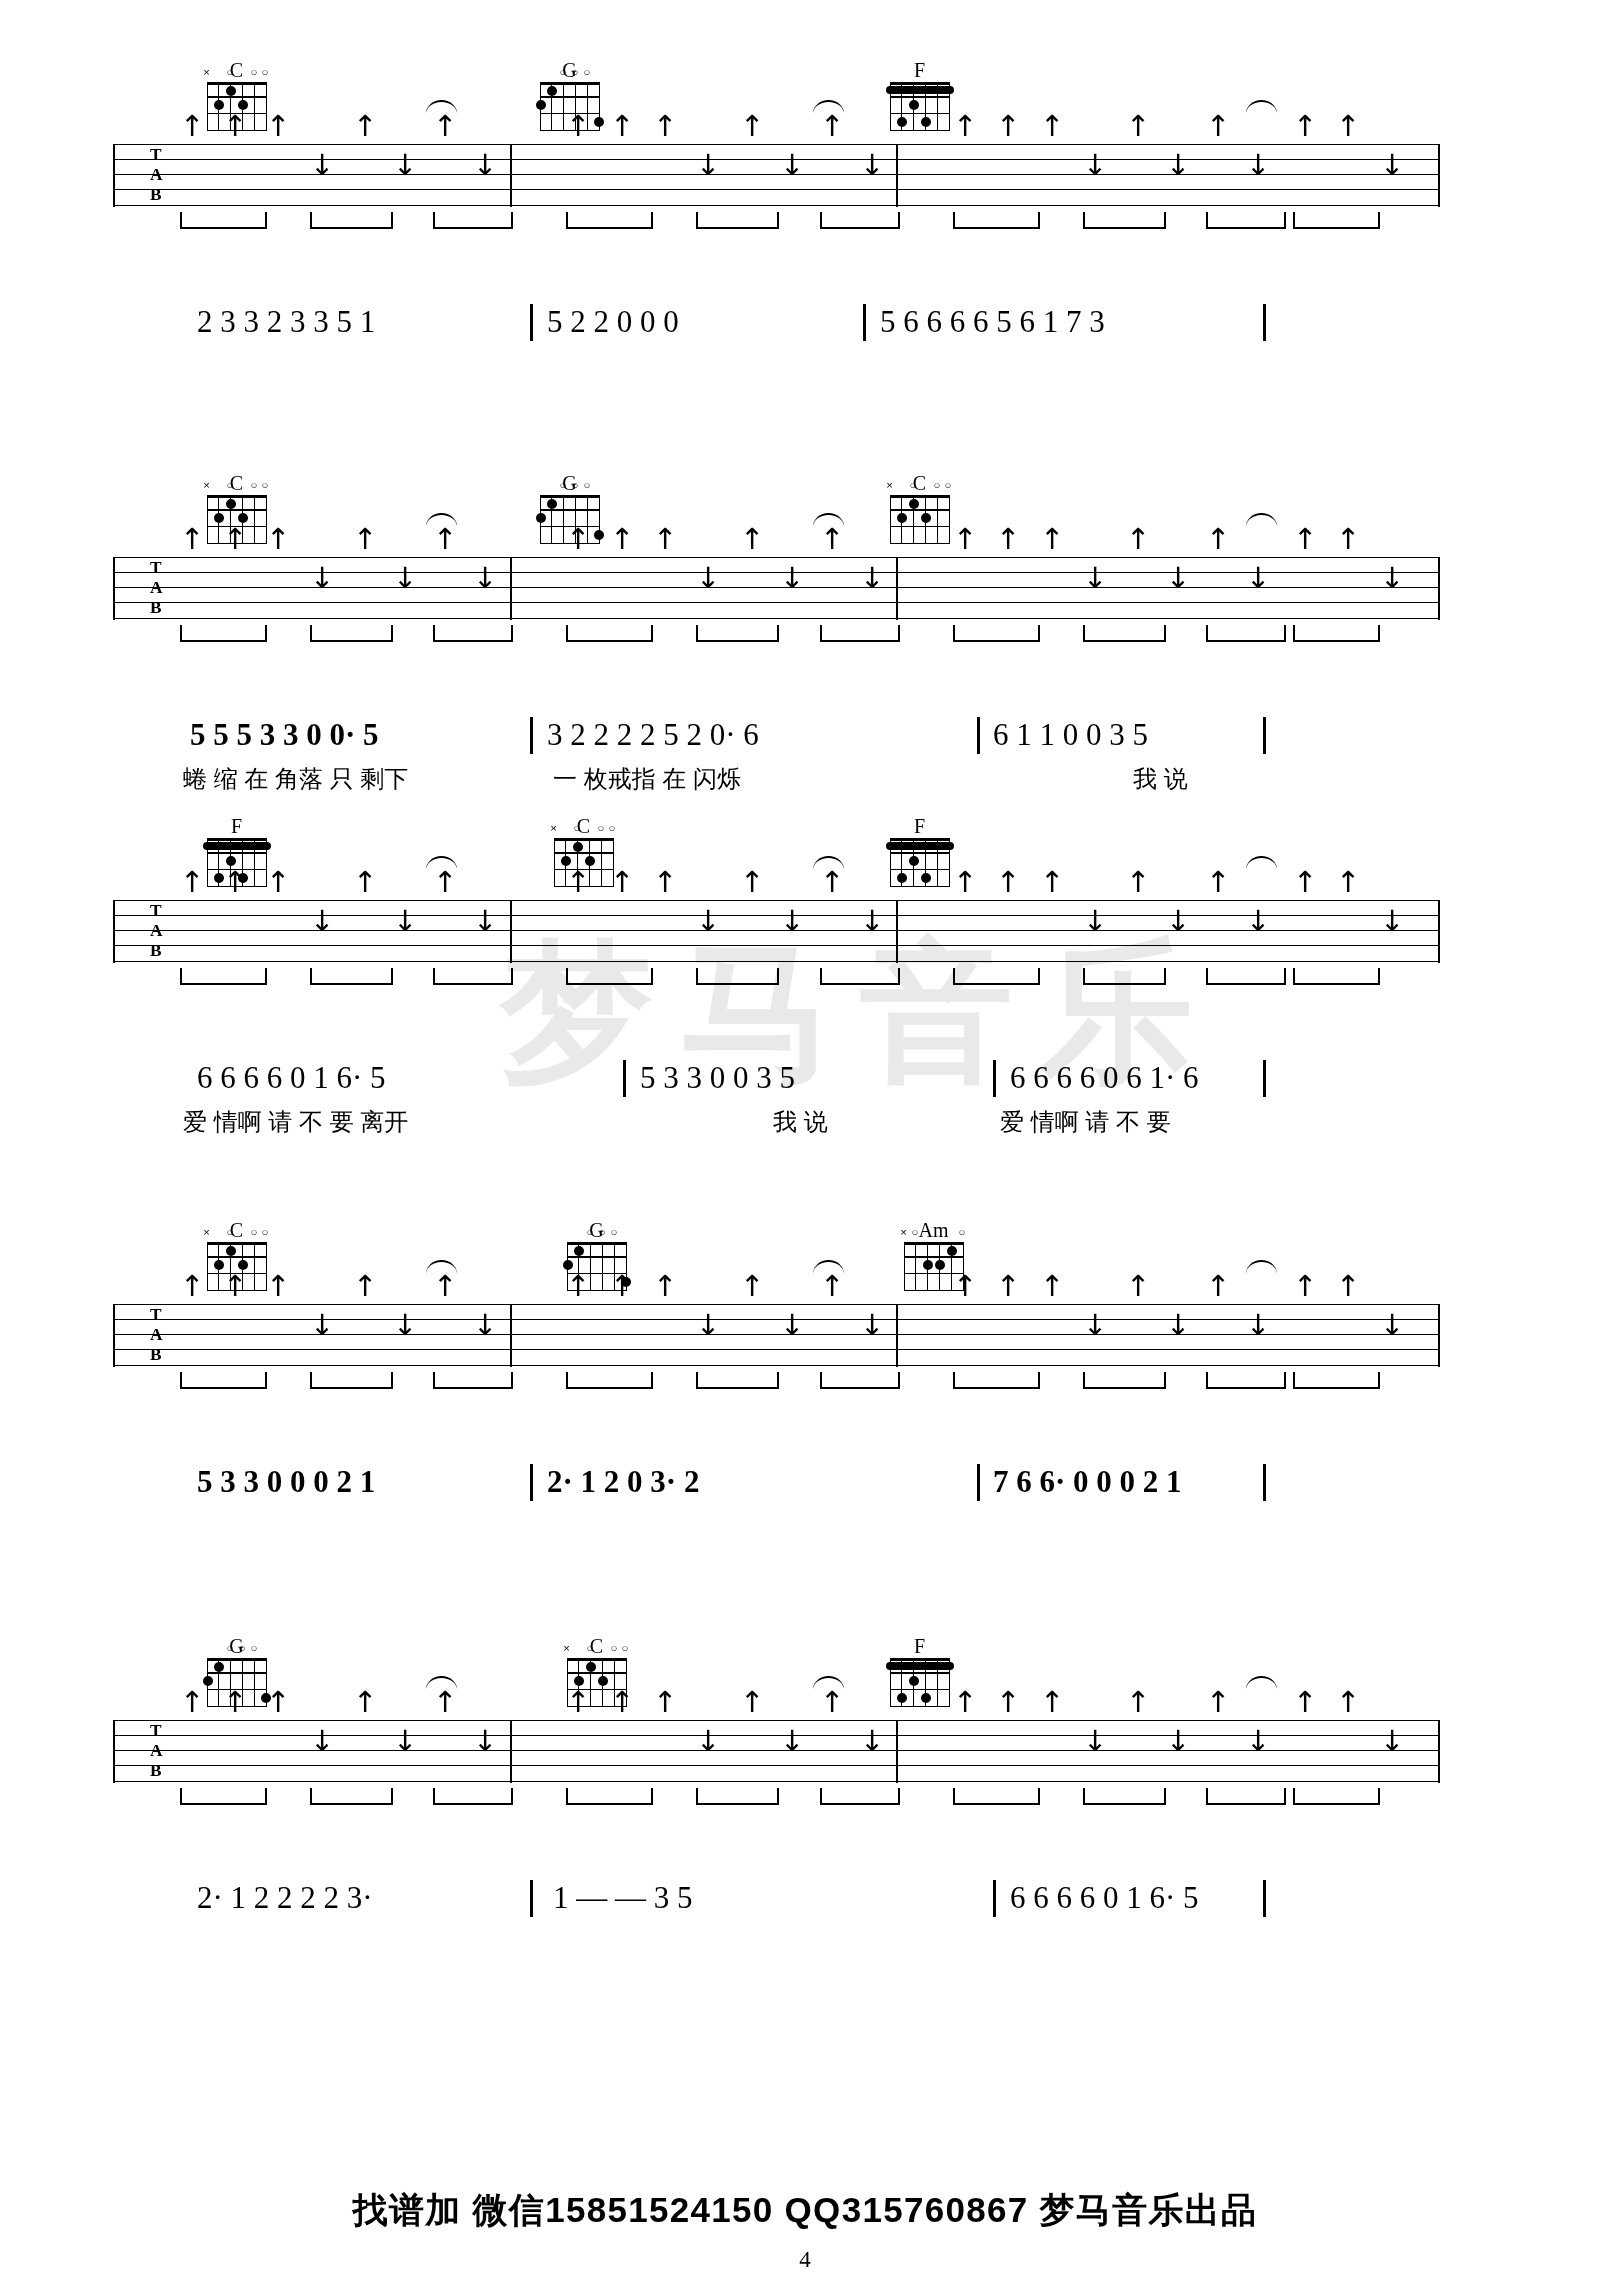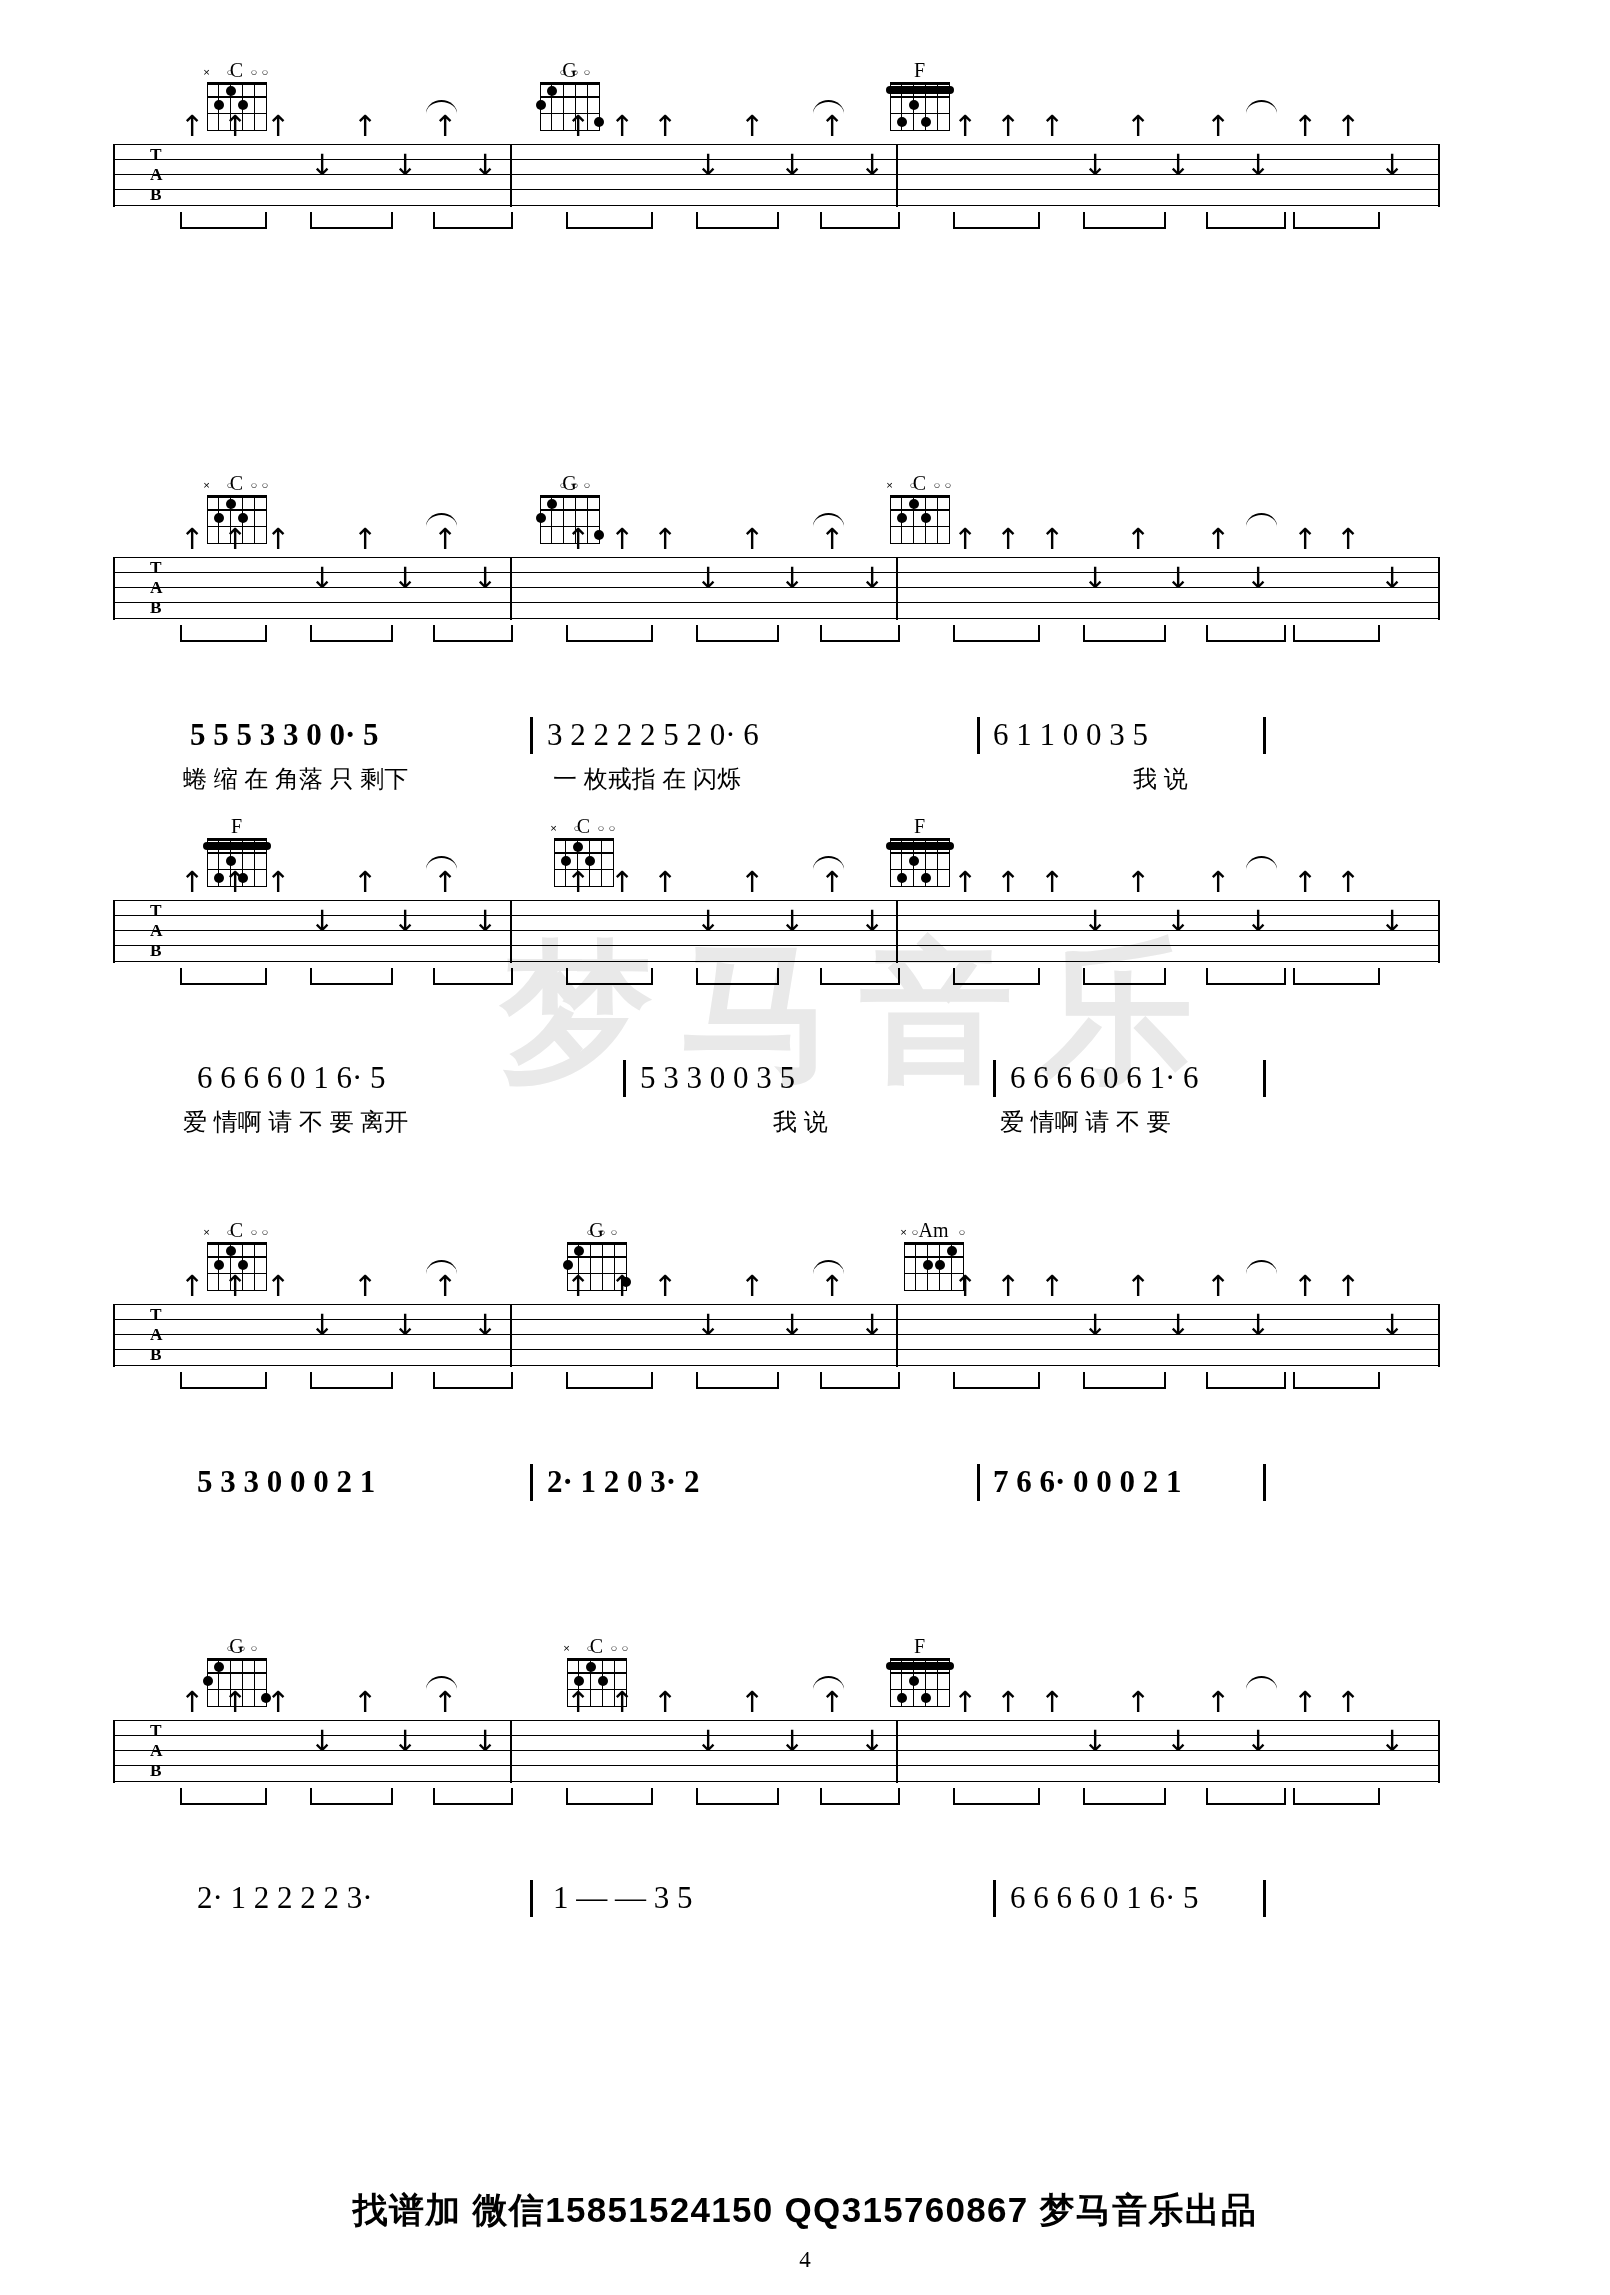--- a/index.html
+++ b/index.html
@@ -222,20 +222,28 @@
           <div class="stem" style="left:78px;"></div>
           <div class="beam" style="left:0;width:80px;"></div>
         </div>
       <div class="beamgrp" style="left:1180px;top:0;width:87px;">
           <div class="stem" style="left:0;"></div>
           <div class="stem" style="left:85px;"></div>
           <div class="beam" style="left:0;width:87px;"></div>
         </div>
     </div>
 
+    <div class="numrow" style="top:257px;">
+      <div class="num" style="left:197px;">2 3 3 2 3 3      5 1</div>
+      <div class="vbar" style="left:530px;"></div>
+      <div class="num" style="left:547px;">5 2 2   0     0     0</div>
+      <div class="vbar" style="left:863px;"></div>
+      <div class="num" style="left:880px;">5 6 6 6 6 5 6      1 7 3</div>
+      <div class="vbar" style="left:1263px;"></div>
+    </div>
   </div>
 
   <div class="system" style="top:460px;height:373px;">
 
     <div class="chord" style="left:200px;top:13.3px;">
       <div class="cname">C</div>
       <div class="grid">
         <div class="nut"></div>
         <div class="vline" style="left:0px;"></div>
           <div class="vline" style="left:11.3px;"></div>

